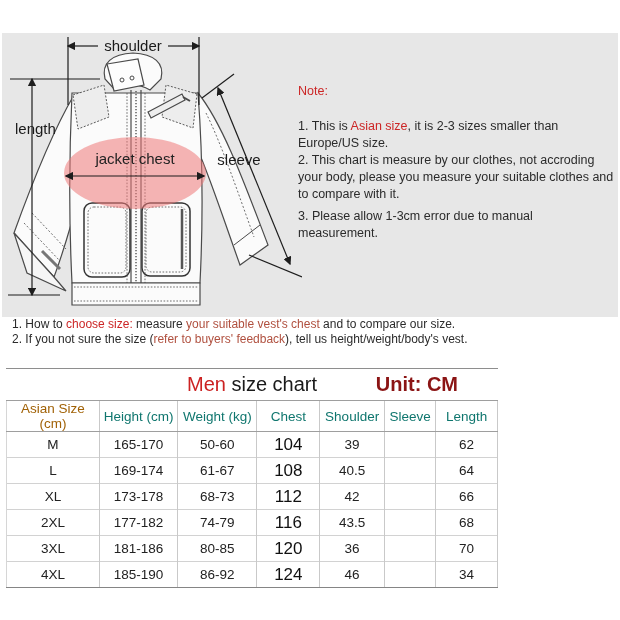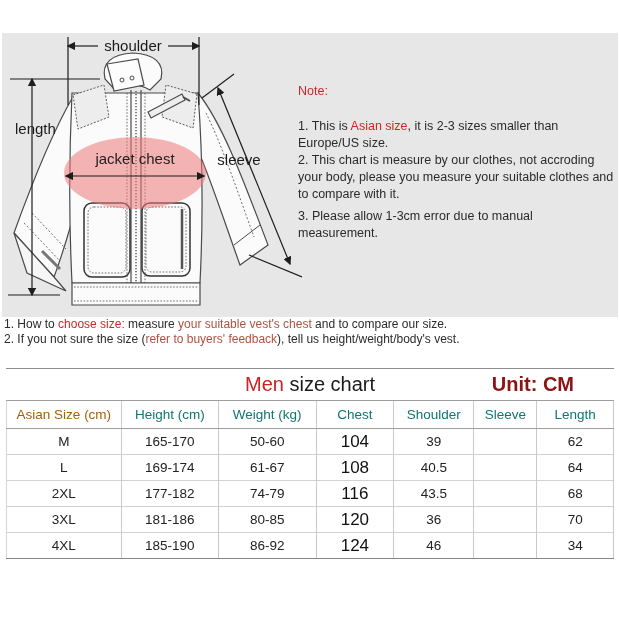--- a/index.html
+++ b/index.html
@@ -16,25 +16,25 @@
   
   .notes{position:absolute;left:296px;top:0;width:318px;font-size:12.5px;line-height:1.35;}
   .note-heading{position:absolute;top:50px;left:0;color:#cc2626;}
   .note-1{position:absolute;top:85px;left:0;width:318px;}
   .note-2{position:absolute;top:119px;left:0;width:318px;}
   .note-3{position:absolute;top:175px;left:0;width:318px;}
   .red{color:#cc2626;}
   .red-muted{color:#b0503f;}
   
   .tips{position:absolute;left:4px;top:317px;width:612px;font-size:12px;line-height:14.5px;}
-  .tip-line{white-space:nowrap;}
+  .tip-line{white-space:nowrap;margin-left:8px;}
   .tip-3{margin-top:3px;}
   
   .size-table-wrap{
-    position:absolute;left:6px;top:368px;width:608px;
+    position:absolute;left:6px;top:368px;width:492px;
     border-top:1px solid #8e8e8e;border-bottom:1px solid #858585;
   }
   .title-band{position:relative;height:31px;border-bottom:1px solid #9e9e9e;}
   .chart-title{
     position:absolute;left:0;right:0;text-align:center;line-height:31px;
     font-size:20px;color:#1a1a1a;
   }
   .chart-title .red{color:#cc2222;}
   .unit-label{
     position:absolute;right:40px;top:0;line-height:31px;
@@ -182,20 +182,29 @@
       <tr>
         <td>L</td>
         <td>169-174</td>
         <td>61-67</td>
         <td class="chest">108</td>
         <td>40.5</td>
         <td></td>
         <td>64</td>
       </tr>
       <tr>
+        <td>XL</td>
+        <td>173-178</td>
+        <td>68-73</td>
+        <td class="chest">112</td>
+        <td>42</td>
+        <td></td>
+        <td>66</td>
+      </tr>
+      <tr>
         <td>2XL</td>
         <td>177-182</td>
         <td>74-79</td>
         <td class="chest">116</td>
         <td>43.5</td>
         <td></td>
         <td>68</td>
       </tr>
       <tr>
         <td>3XL</td>

